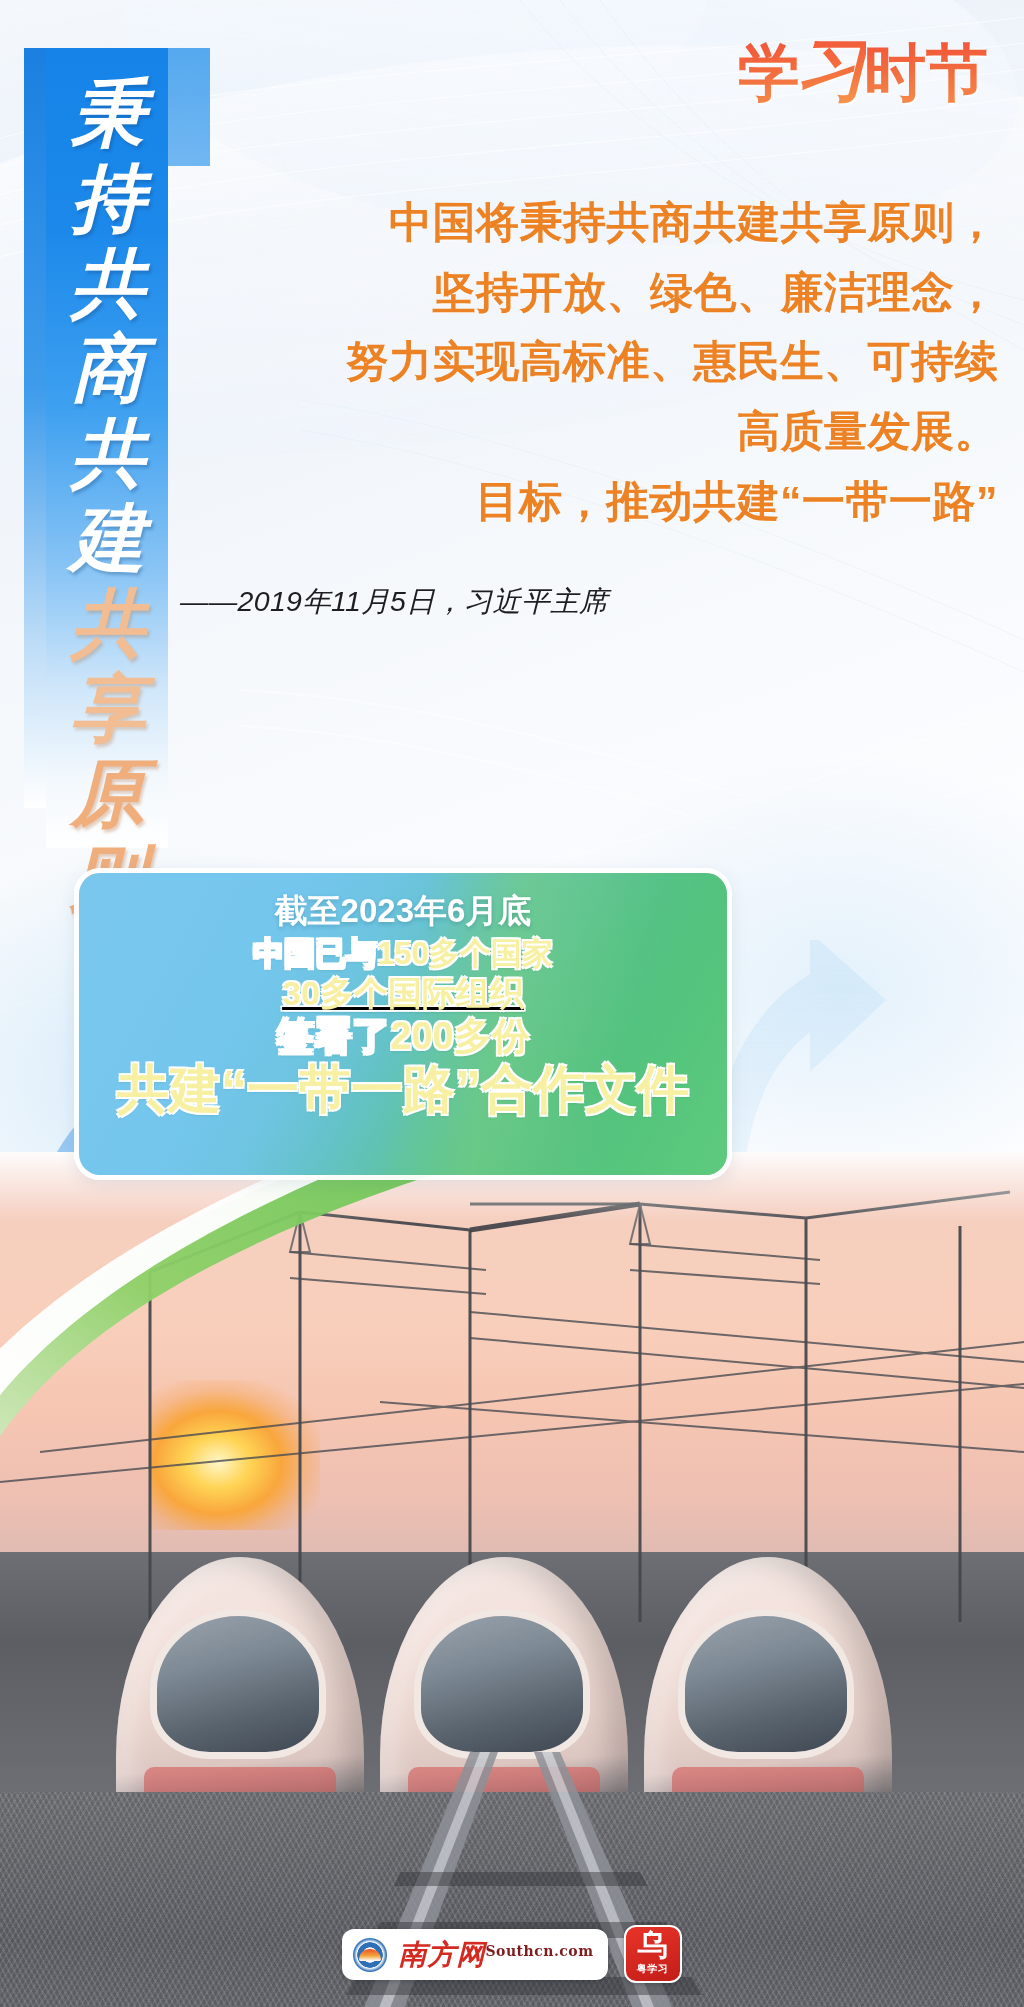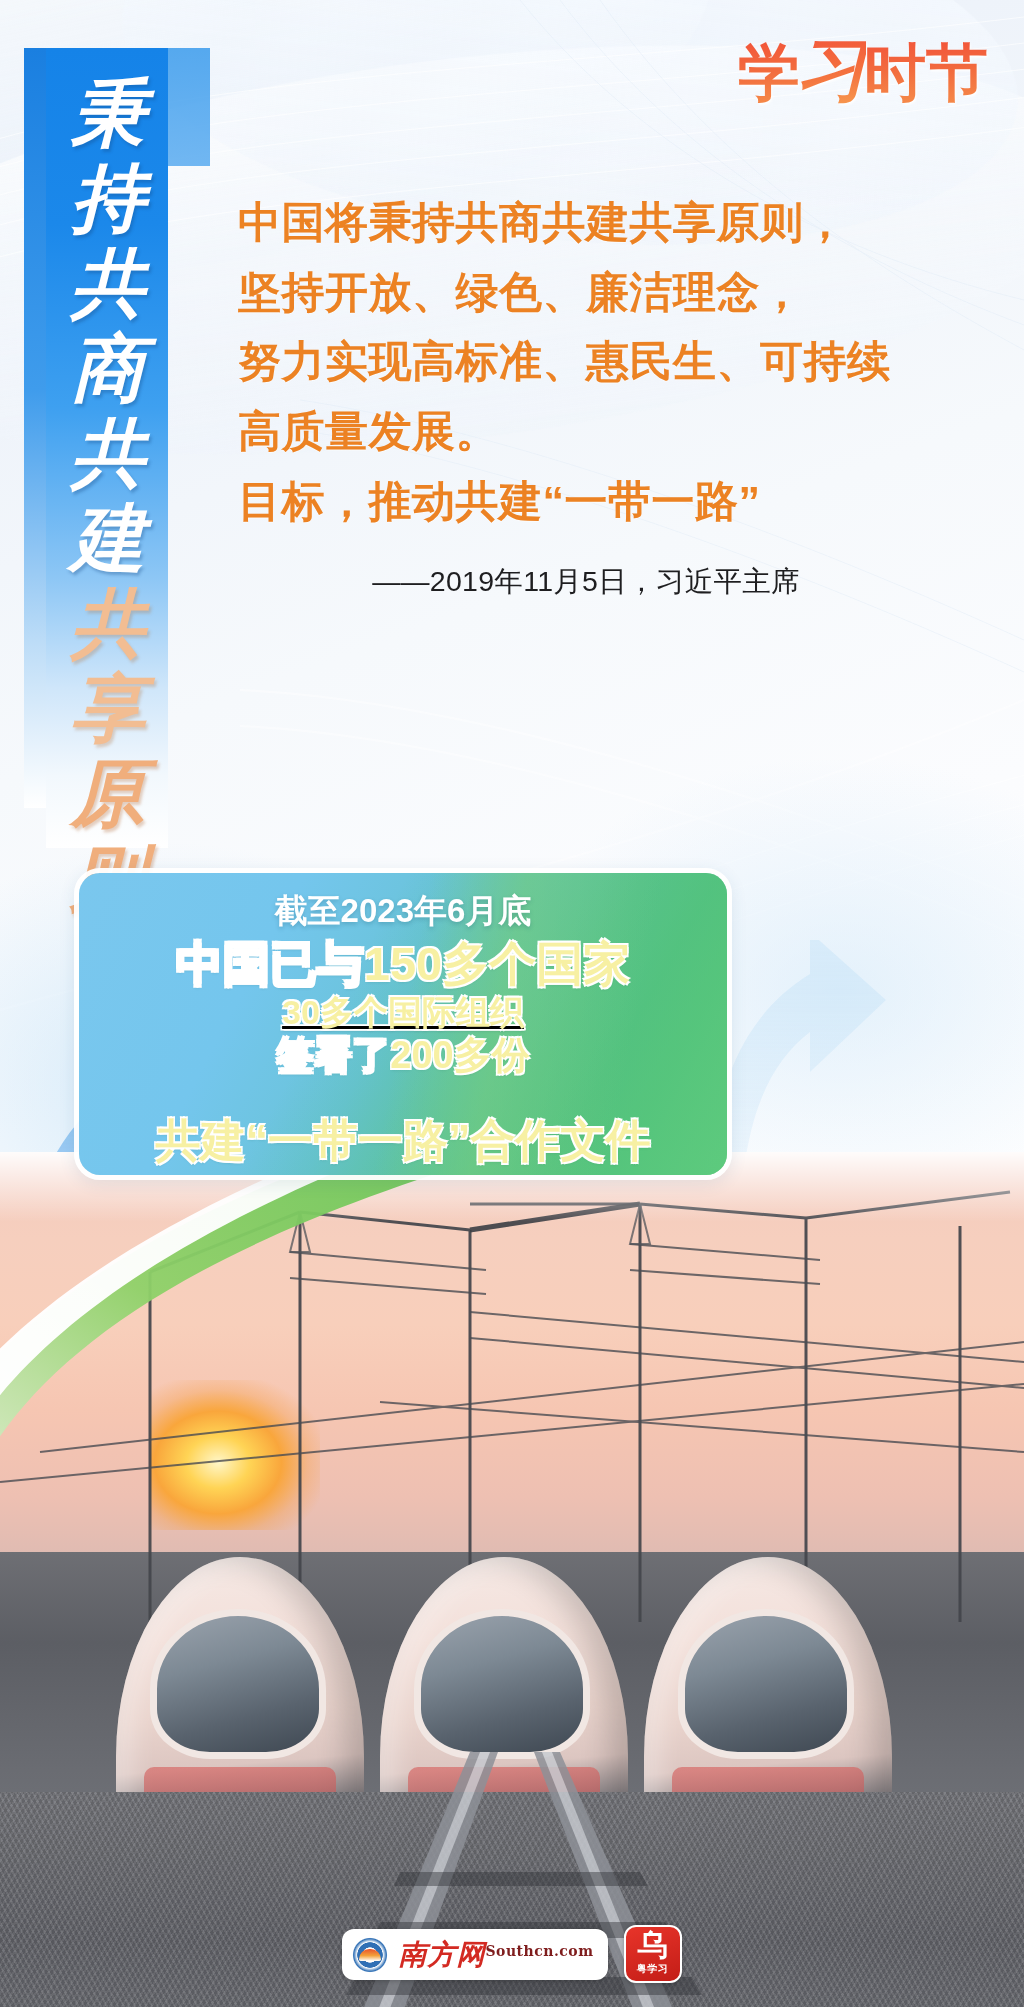--- a/index.html
+++ b/index.html
@@ -140,29 +140,31 @@
     z-index: 5;
   }
   .quote .line {
     font-size: 43px;
     font-weight: 700;
     line-height: 1.62;
     color: #ec8223;
     letter-spacing: 0.5px;
     white-space: nowrap;
     text-shadow: 0 1px 0 rgba(255,255,255,0.55);
+    text-align: right;
   }
 
   
   .attrib {
     position: absolute;
-    left: 180px; top: 560px;
+    left: 180px; top: 580px;
     width: 812px;
     z-index: 5;
-    text-align: center;
+    text-align: left;
+    font-style: italic;
   }
   .attrib .al {
     font-size: 28.5px;
     line-height: 1.5;
     color: #1e1e20;
     letter-spacing: .3px;
     white-space: nowrap;
   }
 
   
@@ -208,24 +210,24 @@
     font-weight: 700;
     line-height: 1.19;
     white-space: nowrap;
     text-shadow:
       -1.6px -1.6px 0 #ffffff,  1.6px -1.6px 0 #ffffff,
       -1.6px  1.6px 0 #ffffff,  1.6px  1.6px 0 #ffffff,
        0 2px 3px rgba(30,90,80,0.22);
   }
   .sl-0 { font-size: 33px; color: #ffffff;
           text-shadow: 0 2px 4px rgba(30,90,110,0.28); margin-bottom: 6px; }
-  .sl-1 { font-size: 47px; }
+  .sl-1 { font-size: 31px; }
   .sl-2 { font-size: 34px; text-decoration: underline; }
   .sl-3 { font-size: 38px; }
-  .sl-4 { font-size: 45px; margin-top: 36px; }
+  .sl-4 { font-size: 52px; }
   .w-txt { color: #ffffff; }
   .y-txt { color: #f7f0a3; }
 
   
   .photo {
     position: absolute;
     left: 0; top: 1152px;
     width: 1024px; height: 855px;
     overflow: hidden;
     z-index: 3;

